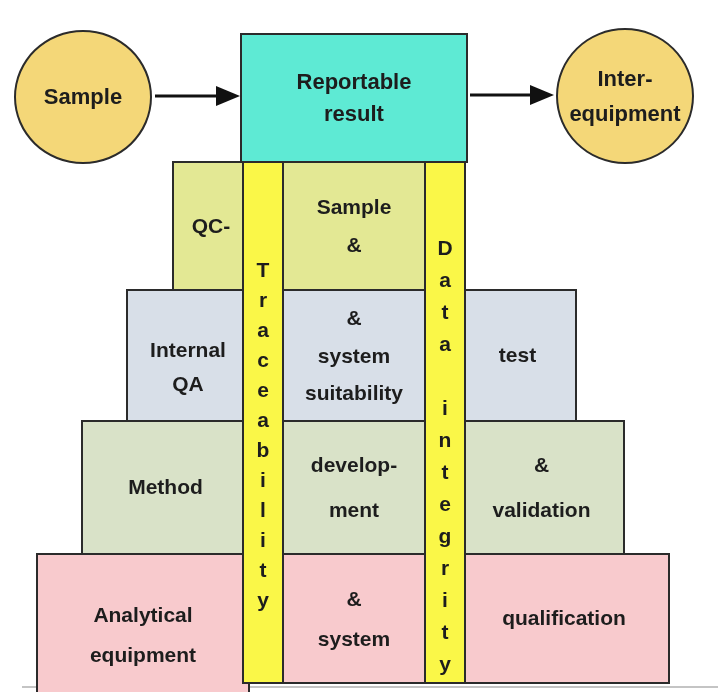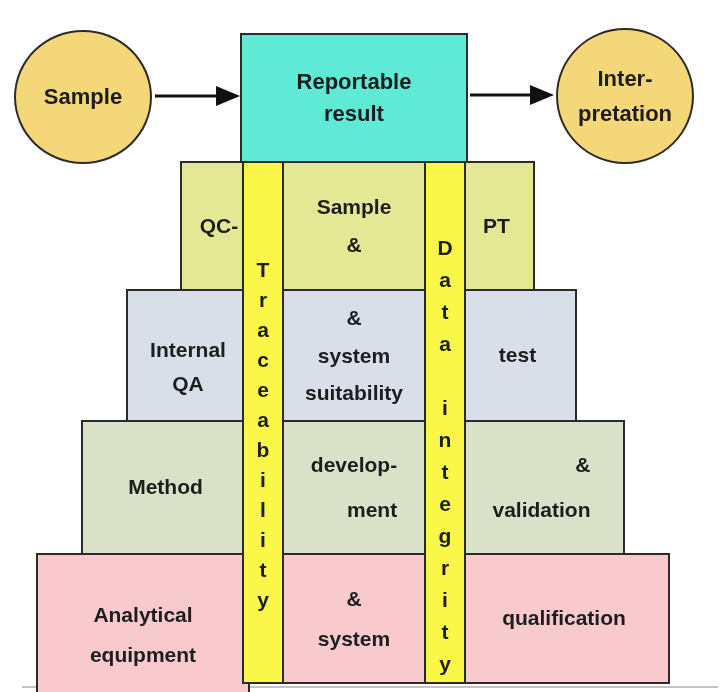--- a/index.html
+++ b/index.html
@@ -62,25 +62,25 @@
     align-items: center;
     justify-content: center;
     text-align: center;
     font-size: 21px;
     line-height: 1.75;
     white-space: pre-line;
     z-index: 1;
   }
   .row0 { background: #E3E894; }
   .row1 { background: #D8DFE8; }
-  .row2 { background: #D9E2C8; text-align: right; }
+  .row2 { background: #D9E2C8; }
   .row3 { background: #F8CACD; }
 
   
-  #cell-r0-left  { left: 180px; top: 161px; width: 78px;  height: 130px; }
+  #cell-r0-left  { left: 172px; top: 161px; width: 78px;  height: 130px; }
   #cell-r0-mid   { left: 278px; top: 161px; width: 152px; height: 130px; line-height: 1.8; }
   #cell-r0-right { left: 458px; top: 161px; width: 77px;  height: 130px; }
   
   #cell-r1-left  { left: 126px; top: 289px; width: 124px; height: 155px; line-height: 1.6; }
   #cell-r1-mid   { left: 278px; top: 289px; width: 152px; height: 133px; line-height: 1.8; }
   #cell-r1-right { left: 458px; top: 289px; width: 119px; height: 133px; }
   
   #cell-r2-left  { left: 81px;  top: 420px; width: 169px; height: 135px; }
   #cell-r2-mid   { left: 278px; top: 420px; width: 152px; height: 135px; line-height: 2.1; }
   #cell-r2-right { left: 458px; top: 420px; width: 167px; height: 135px; line-height: 2.1; }
@@ -121,44 +121,41 @@
     <span>Sample</span>
   </div>
 
   <div id="box-reportable">
     <span>Reportable
 result</span>
   </div>
 
   <div class="circle" id="circle-interpretation">
     <span>Inter-
-pretation</span>
+equipment</span>
   </div>
 
   <svg id="arrow-layer" viewBox="0 0 724 692" xmlns="http://www.w3.org/2000/svg">
     <g>
       <line x1="155" y1="96" x2="220" y2="96" stroke="#111111" stroke-width="3"></line>
       <polygon points="216,86 240,96 216,106" fill="#111111"></polygon>
     </g>
     <g>
       <line x1="470" y1="95" x2="533" y2="95" stroke="#111111" stroke-width="3"></line>
       <polygon points="530,85 554,95 530,105" fill="#111111"></polygon>
     </g>
   </svg>
 
   <div class="cell row0" id="cell-r0-left">
     <span>QC-</span>
   </div>
   <div class="cell row0" id="cell-r0-mid">
     <span>Sample
 &amp;</span>
   </div>
-  <div class="cell row0" id="cell-r0-right">
-    <span>PT</span>
-  </div>
 
   <div class="cell row1" id="cell-r1-left">
     <span>Internal
 QA</span>
   </div>
   <div class="cell row1" id="cell-r1-mid">
     <span>&amp;
 system
 suitability</span>
   </div>

